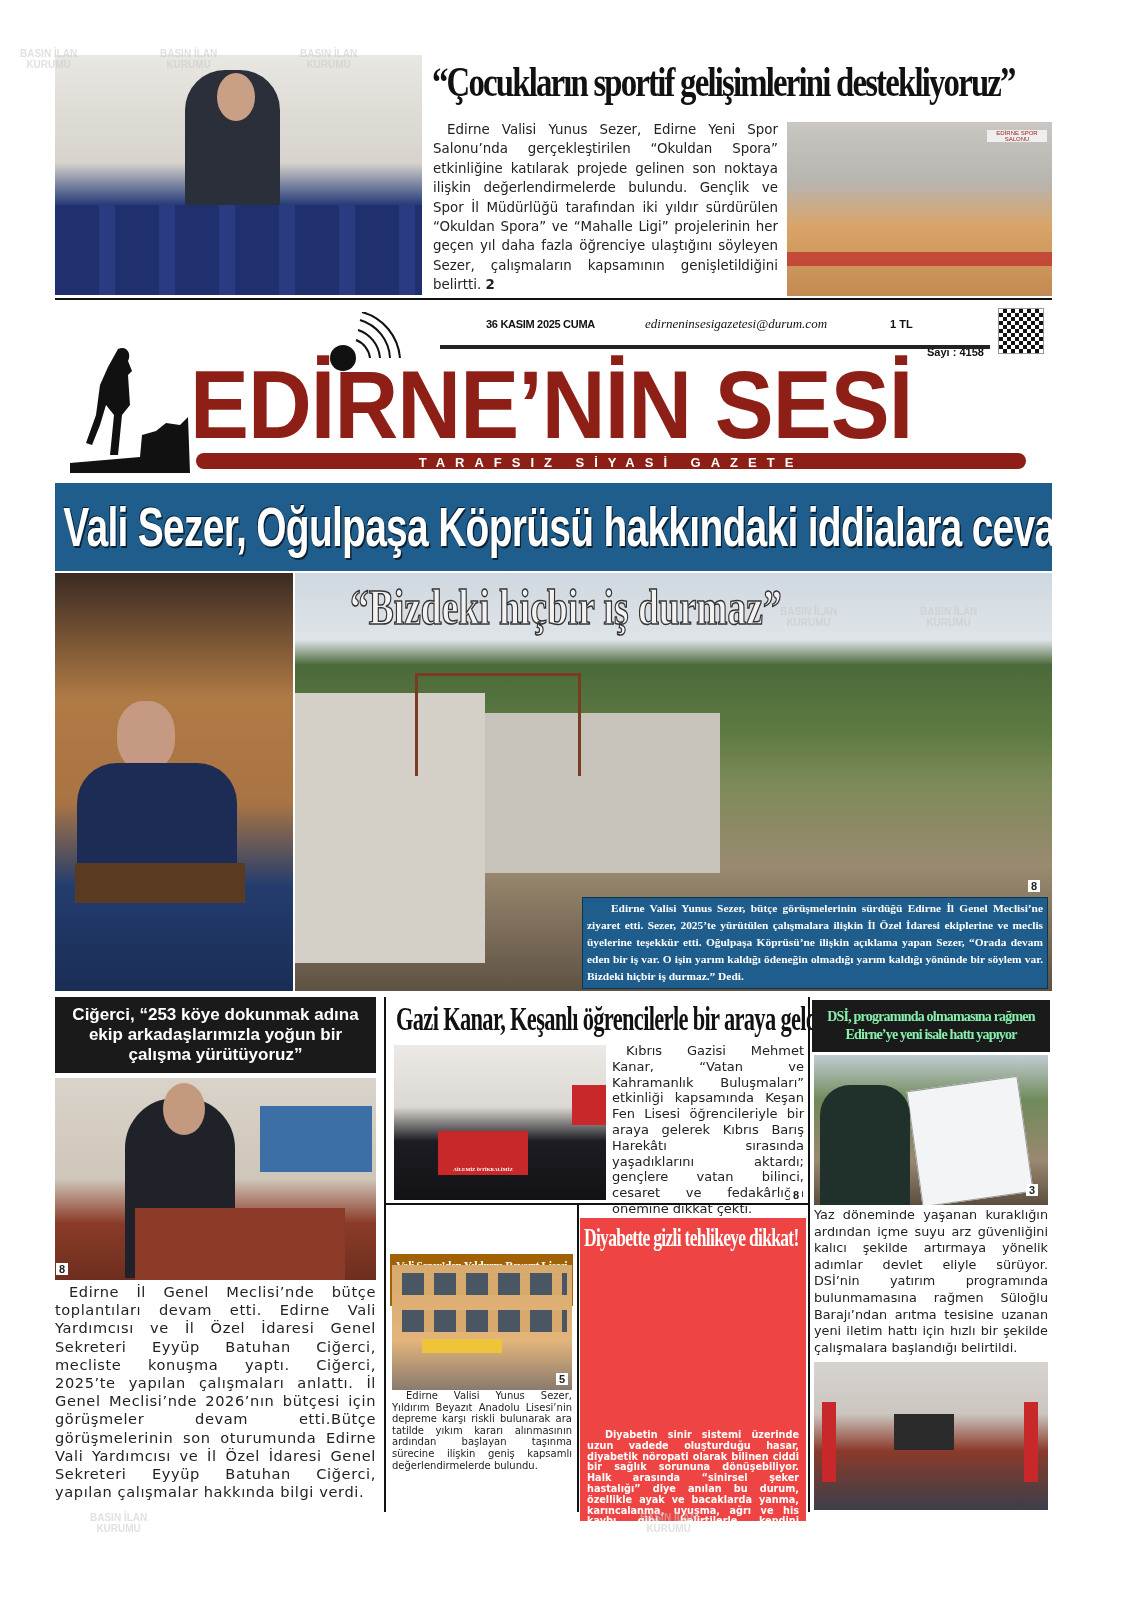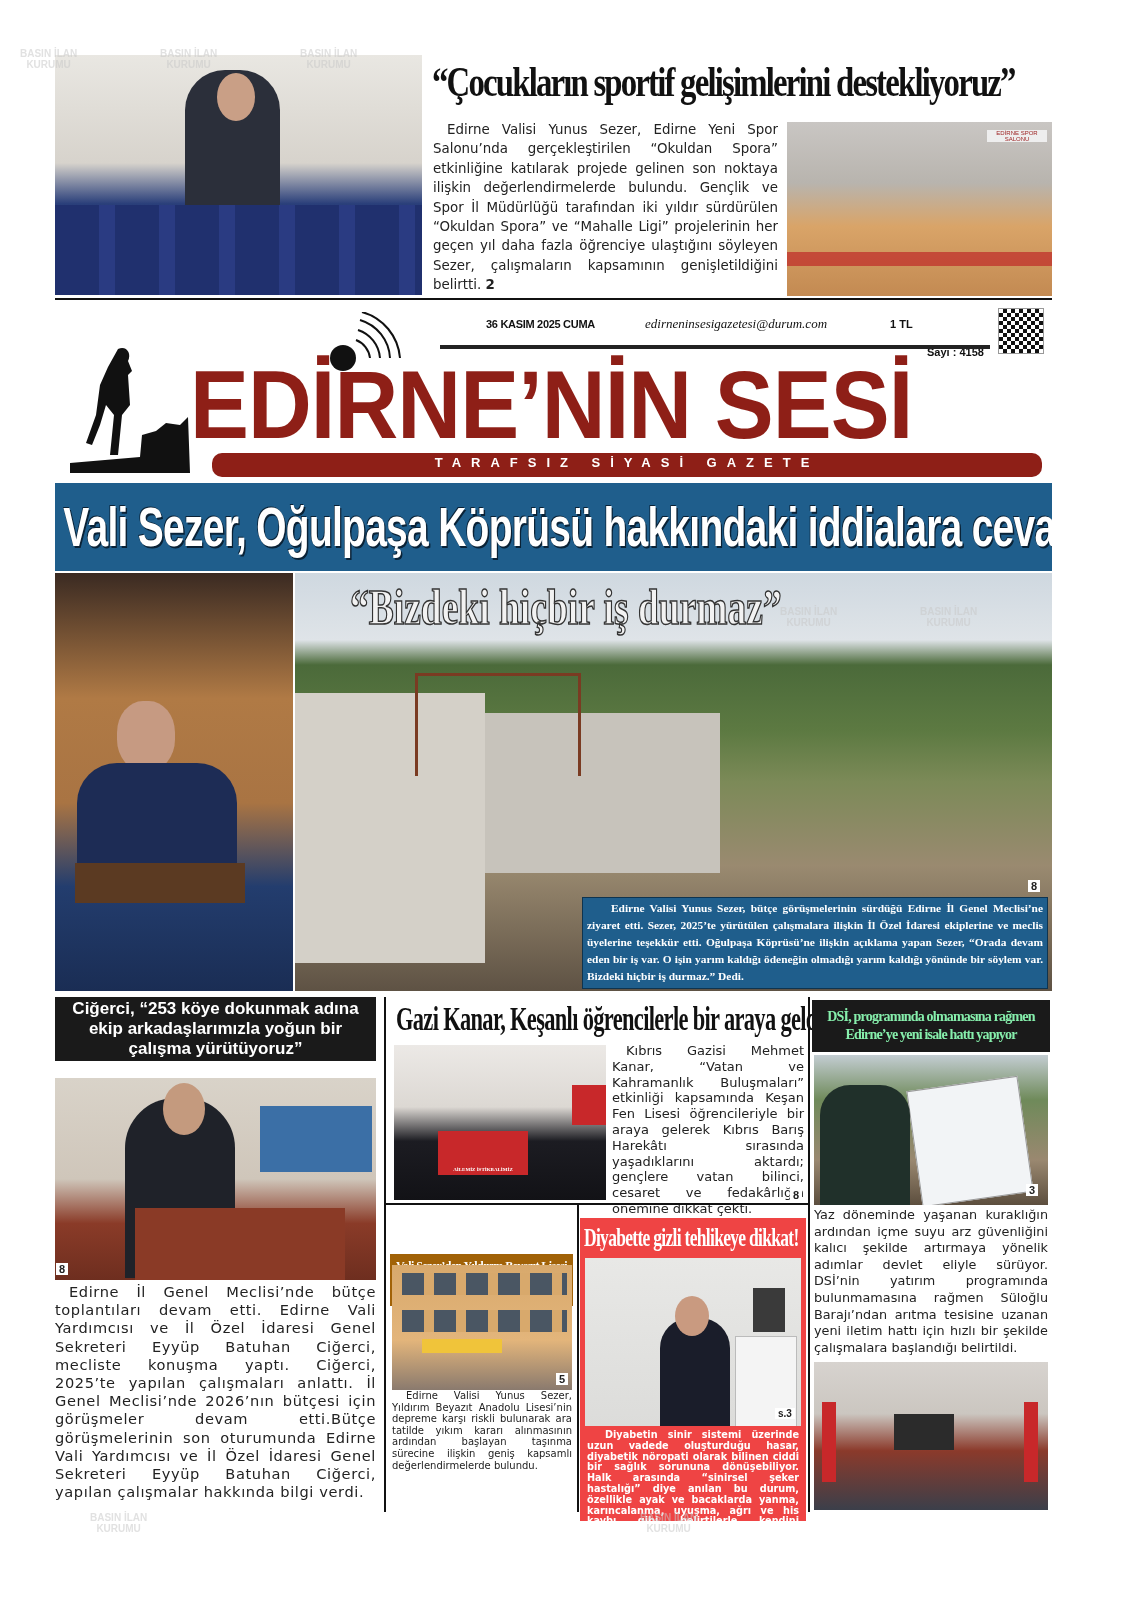--- a/index.html
+++ b/index.html
@@ -55,21 +55,21 @@
     <circle cx="17" cy="46" r="13" fill="#111"></circle>
     <path d="M30 28 A22 22 0 0 1 44 46" stroke="#111" stroke-width="2" fill="none"></path>
     <path d="M32 18 A32 32 0 0 1 54 46" stroke="#111" stroke-width="2" fill="none"></path>
     <path d="M34 8 A42 42 0 0 1 64 46" stroke="#111" stroke-width="2" fill="none"></path>
     <path d="M36 0 A52 52 0 0 1 74 46" stroke="#111" stroke-width="2" fill="none"></path>
   </svg>
 </div>
 
 <div class="abs" style="left:190px;top:355px;width:840px;font:bold 96px 'Liberation Sans',sans-serif;line-height:100px;color:#8e1f17;letter-spacing:-1px;white-space:nowrap;transform:scaleX(.92);transform-origin:left;">EDİRNE’NİN SESİ</div>
 
-<div class="abs" style="left:212px;top:453px;width:830px;height:24px;background:#8e1f17;border-radius:10px;text-align:center;">
+<div class="abs" style="left:196px;top:453px;width:830px;height:16px;background:#8e1f17;border-radius:10px;text-align:center;">
   <span style="color:#fff;font:bold 13px 'Liberation Sans',sans-serif;letter-spacing:10px;line-height:20px;">TARAFSIZ SİYASİ GAZETE</span>
 </div>
 
 <div class="abs" style="left:55px;top:483px;width:997px;height:88px;background:#1f5e8c;overflow:hidden;">
   <div style="font:bold 56px 'Liberation Sans',sans-serif;color:#fff;line-height:88px;white-space:nowrap;transform:scaleX(.695);transform-origin:left;padding-left:12px;letter-spacing:-1px;text-shadow:2px 2px 0 #0a2236,-1px -1px 0 #0a2236;">Vali Sezer, Oğulpaşa Köprüsü hakkındaki iddialara cevap verdi:</div>
 </div>
 
 <div class="photo" style="left:55px;top:573px;width:238px;height:418px;background:linear-gradient(180deg,#3a2a22 0%,#b07a45 30%,#a97443 55%,#233d6e 75%,#1a2d54 100%);">
   <div class="abs" style="left:62px;top:128px;width:58px;height:70px;background:#c69a82;border-radius:45%;"></div>
   <div class="abs" style="left:22px;top:190px;width:160px;height:100px;background:#1d2c55;border-radius:40px 40px 0 0;"></div>
@@ -82,21 +82,21 @@
   <div class="abs" style="left:120px;top:100px;width:160px;height:100px;border:3px solid #7a3b22;border-bottom:none;"></div>
 </div>
 <div class="abs" style="left:350px;top:575px;width:520px;font:bold 50px 'Liberation Serif',serif;color:#f2f2f2;-webkit-text-stroke:1.5px #333;white-space:nowrap;transform:scaleX(.75);transform-origin:left;line-height:64px;">“Bizdeki hiçbir iş durmaz”</div>
 
 <div class="credit" style="left:1028px;top:880px;">8</div>
 
 <div class="abs" style="left:582px;top:897px;width:466px;height:92px;background:#1f5e8c;border:1px solid #0e3450;padding:2px 4px;box-sizing:border-box;">
   <div style="font:bold 11.4px 'Liberation Serif',serif;color:#fff;line-height:17px;text-align:justify;text-indent:24px;">Edirne Valisi Yunus Sezer, bütçe görüşmelerinin sürdüğü Edirne İl Genel Meclisi’ne ziyaret etti. Sezer, 2025’te yürütülen çalışmalara ilişkin İl Özel İdaresi ekiplerine ve meclis üyelerine teşekkür etti. Oğulpaşa Köprüsü’ne ilişkin açıklama yapan Sezer, “Orada devam eden bir iş var. O işin yarım kaldığı ödeneğin olmadığı yarım kaldığı yönünde bir söylem var. Bizdeki hiçbir iş durmaz.” Dedi.</div>
 </div>
 
-<div class="abs" style="left:55px;top:997px;width:321px;height:64px;background:#1a1a1a;display:flex;align-items:center;justify-content:center;">
+<div class="abs" style="left:55px;top:997px;width:321px;height:76px;background:#1a1a1a;display:flex;align-items:center;justify-content:center;">
   <div style="color:#fff;font:bold 17px 'Liberation Sans',sans-serif;line-height:20px;text-align:center;padding:0 14px;">Ciğerci, “253 köye dokunmak adına ekip arkadaşlarımızla yoğun bir çalışma yürütüyoruz”</div>
 </div>
 <div class="photo" style="left:55px;top:1078px;width:321px;height:202px;background:linear-gradient(180deg,#d9d3c9 0%,#cfc6ba 50%,#8a3b28 72%,#6e2e1f 100%);">
   <div class="abs" style="left:205px;top:28px;width:112px;height:66px;background:#3b6fa6;"></div>
   <div class="abs" style="left:70px;top:20px;width:110px;height:180px;background:#1f2229;border-radius:50px 50px 0 0;"></div>
   <div class="abs" style="left:108px;top:5px;width:42px;height:52px;background:#c49a7e;border-radius:50%;"></div>
   <div class="abs" style="left:80px;top:130px;width:210px;height:72px;background:#8a3a26;"></div>
 </div>
 <div class="credit" style="left:56px;top:1263px;">8</div>
 <div class="abs body-text" style="left:55px;top:1283px;width:321px;font-size:14.6px;line-height:18.2px;letter-spacing:.6px;text-indent:14px;">Edirne İl Genel Meclisi’nde bütçe toplantıları devam etti. Edirne Vali Yardımcısı ve İl Özel İdaresi Genel Sekreteri Eyyüp Batuhan Ciğerci, mecliste konuşma yaptı. Ciğerci, 2025’te yapılan çalışmaları anlattı. İl Genel Meclisi’nde 2026’nın bütçesi için görüşmeler devam etti.Bütçe görüşmelerinin son oturumunda Edirne Vali Yardımcısı ve İl Özel İdaresi Genel Sekreteri Eyyüp Batuhan Ciğerci, yapılan çalışmalar hakkında bilgi verdi.</div>
@@ -123,27 +123,20 @@
   <div class="abs" style="left:10px;top:45px;width:165px;height:22px;background:repeating-linear-gradient(90deg,#4a5663 0 22px,#d8a96c 22px 32px);"></div>
   <div class="abs" style="left:30px;top:74px;width:80px;height:14px;background:#f0c43a;"></div>
 </div>
 <div class="credit" style="left:556px;top:1373px;">5</div>
 <div class="abs body-text" style="left:392px;top:1390px;width:180px;font-size:10px;line-height:11.6px;text-indent:14px;">Edirne Valisi Yunus Sezer, Yıldırım Beyazıt Anadolu Lisesi’nin depreme karşı riskli bulunarak ara tatilde yıkım kararı alınmasının ardından başlayan taşınma sürecine ilişkin geniş kapsamlı değerlendirmelerde bulundu.</div>
 
 <div class="rule-v" style="left:577px;top:1205px;height:307px;"></div>
 
 <div class="abs" style="left:580px;top:1218px;width:226px;height:303px;background:#ef4444;">
   <div class="abs serif-cond" style="left:4px;top:2px;font-size:25px;font-weight:bold;color:#fff;line-height:36px;white-space:nowrap;transform:scaleX(.7);transform-origin:left;letter-spacing:-1px;">Diyabette gizli tehlikeye dikkat!</div>
-  <div class="photo" style="left:5px;top:40px;width:216px;height:168px;background:linear-gradient(180deg,#e8e8e6 0%,#dcdcda 100%);">
-    <div class="abs" style="left:75px;top:60px;width:70px;height:108px;background:#1a1d2a;border-radius:30px 30px 0 0;"></div>
-    <div class="abs" style="left:90px;top:38px;width:34px;height:40px;background:#c99a80;border-radius:50%;"></div>
-    <div class="abs" style="left:168px;top:30px;width:32px;height:44px;background:#3a3a3a;"></div>
-    <div class="abs" style="left:150px;top:78px;width:60px;height:90px;background:#f4f4f4;border:1px solid #bbb;"></div>
-    <div class="credit" style="left:190px;top:150px;font-size:10px;">s.3</div>
-  </div>
   <div class="abs" style="left:7px;top:212px;width:212px;font:bold 9.7px 'DejaVu Sans',sans-serif;line-height:10.8px;color:#fff;text-align:justify;text-indent:18px;">Diyabetin sinir sistemi üzerinde uzun vadede oluşturduğu hasar, diyabetik nöropati olarak bilinen ciddi bir sağlık sorununa dönüşebiliyor. Halk arasında “sinirsel şeker hastalığı” diye anılan bu durum, özellikle ayak ve bacaklarda yanma, karıncalanma, uyuşma, ağrı ve his kaybı gibi belirtilerle kendini gösteriyor.</div>
 </div>
 
 <div class="rule-v" style="left:808px;top:997px;height:515px;"></div>
 
 <div class="abs" style="left:812px;top:1000px;width:238px;height:52px;background:#1a1a1a;display:flex;align-items:center;justify-content:center;">
   <div style="color:#86efac;font:bold 14px 'Liberation Serif',serif;line-height:18px;text-align:center;letter-spacing:-.8px;padding:0 4px;">DSİ, programında olmamasına rağmen Edirne’ye yeni isale hattı yapıyor</div>
 </div>
 <div class="photo" style="left:814px;top:1055px;width:234px;height:150px;background:linear-gradient(180deg,#c3cdd2 0%,#6f8a5a 30%,#9a8870 70%,#5c4e3e 100%);">
   <div class="abs" style="left:100px;top:28px;width:110px;height:115px;background:#f2f4f6;transform:rotate(-8deg);border:1px solid #999;"></div>

